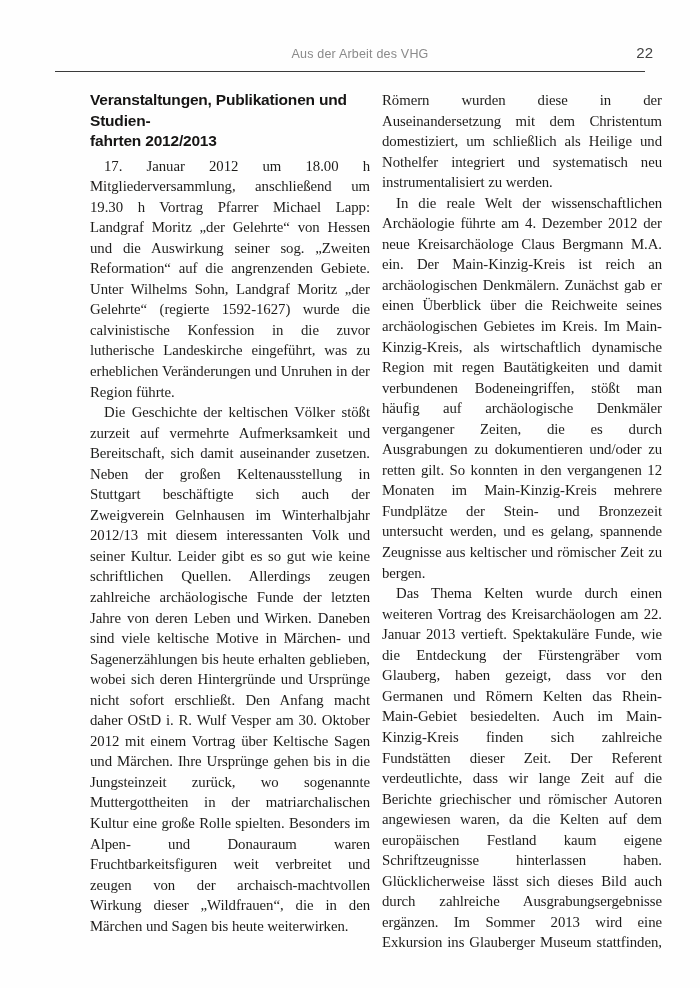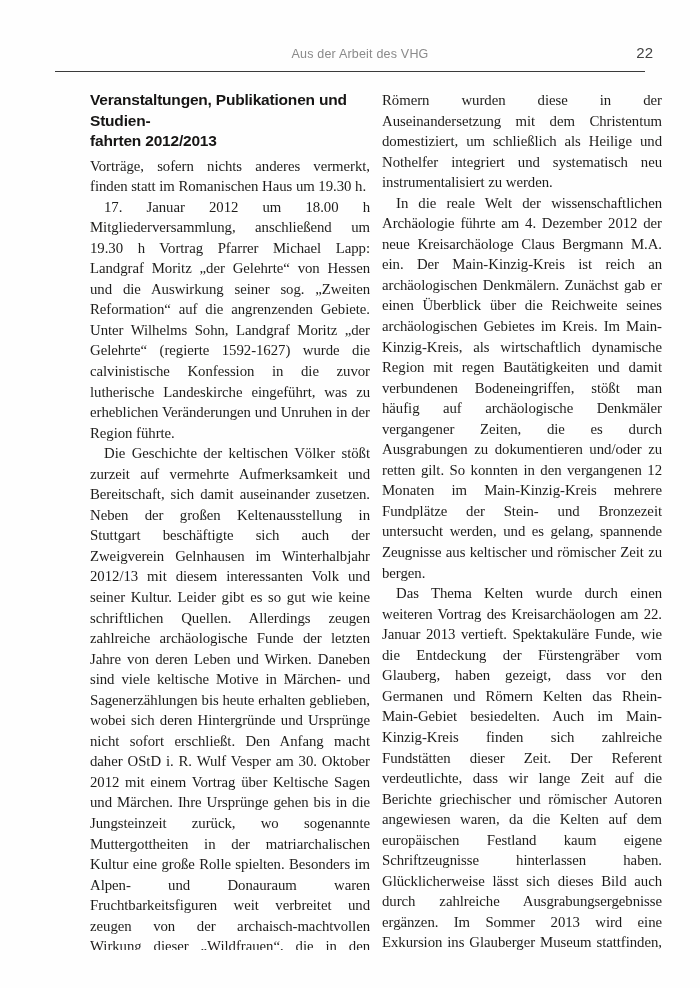--- a/index.html
+++ b/index.html
@@ -101,21 +101,20 @@
     <div class="running-head-page">22</div>
   </div>
 
   <div class="head-rule"></div>
 
   <div class="columns">
 
     <div class="col">
       <h2 class="article-heading">Veranstaltungen, Publikationen und Studien-
 fahrten 2012/2013</h2>
-      <p class="body-par">Vorträge, sofern nichts anderes vermerkt, finden statt im Romanischen Haus um 19.30 h.</p>
       <p class="body-par indent">17. Januar 2012 um 18.00 h Mitgliederversammlung, anschließend um 19.30 h Vortrag Pfarrer Michael Lapp: Landgraf Moritz „der Gelehrte“ von Hessen und die Auswirkung seiner sog. „Zweiten Reformation“ auf die angrenzenden Gebiete. Unter Wilhelms Sohn, Landgraf Moritz „der Gelehrte“ (regierte 1592-1627) wurde die calvinistische Konfession in die zuvor lutherische Landeskirche eingeführt, was zu erheblichen Veränderungen und Unruhen in der Region führte.</p>
       <p class="body-par indent">Die Geschichte der keltischen Völker stößt zurzeit auf vermehrte Aufmerksamkeit und Bereitschaft, sich damit auseinander zusetzen. Neben der großen Keltenausstellung in Stuttgart beschäftigte sich auch der Zweigverein Gelnhausen im Winterhalbjahr 2012/13 mit diesem interessanten Volk und seiner Kultur. Leider gibt es so gut wie keine schriftlichen Quellen. Allerdings zeugen zahlreiche archäologische Funde der letzten Jahre von deren Leben und Wirken. Daneben sind viele keltische Motive in Märchen- und Sagenerzählungen bis heute erhalten geblieben, wobei sich deren Hintergründe und Ursprünge nicht sofort erschließt. Den Anfang macht daher OStD i. R. Wulf Vesper am 30. Oktober 2012 mit einem Vortrag über Keltische Sagen und Märchen. Ihre Ursprünge gehen bis in die Jungsteinzeit zurück, wo sogenannte Muttergottheiten in der matriarchalischen Kultur eine große Rolle spielten. Besonders im Alpen- und Donauraum waren Fruchtbarkeitsfiguren weit verbreitet und zeugen von der archaisch-machtvollen Wirkung dieser „Wildfrauen“, die in den Märchen und Sagen bis heute weiterwirken.</p>
     </div>
 
     <div class="col">
       <p class="body-par">Römern wurden diese in der Auseinandersetzung mit dem Christentum domestiziert, um schließlich als Heilige und Nothelfer integriert und systematisch neu instrumentalisiert zu werden.</p>
       <p class="body-par indent">In die reale Welt der wissenschaftlichen Archäologie führte am 4. Dezember 2012 der neue Kreisarchäologe Claus Bergmann M.A. ein. Der Main-Kinzig-Kreis ist reich an archäologischen Denkmälern. Zunächst gab er einen Überblick über die Reichweite seines archäologischen Gebietes im Kreis. Im Main-Kinzig-Kreis, als wirtschaftlich dynamische Region mit regen Bautätigkeiten und damit verbundenen Bodeneingriffen, stößt man häufig auf archäologische Denkmäler vergangener Zeiten, die es durch Ausgrabungen zu dokumentieren und/oder zu retten gilt. So konnten in den vergangenen 12 Monaten im Main-Kinzig-Kreis mehrere Fundplätze der Stein- und Bronzezeit untersucht werden, und es gelang, spannende Zeugnisse aus keltischer und römischer Zeit zu bergen.</p>
       <p class="body-par indent">Das Thema Kelten wurde durch einen weiteren Vortrag des Kreisarchäologen am 22. Januar 2013 vertieft. Spektakuläre Funde, wie die Entdeckung der Fürstengräber vom Glauberg, haben gezeigt, dass vor den Germanen und Römern Kelten das Rhein-Main-Gebiet besiedelten. Auch im Main-Kinzig-Kreis finden sich zahlreiche Fundstätten dieser Zeit. Der Referent verdeutlichte, dass wir lange Zeit auf die Berichte griechischer und römischer Autoren angewiesen waren, da die Kelten auf dem europäischen Festland kaum eigene Schriftzeugnisse hinterlassen haben. Glücklicherweise lässt sich dieses Bild auch durch zahlreiche Ausgrabungsergebnisse ergänzen. Im Sommer 2013 wird eine Exkursion ins Glauberger Museum stattfinden, um das theoretische Wissen zu</p>
     </div>
 

